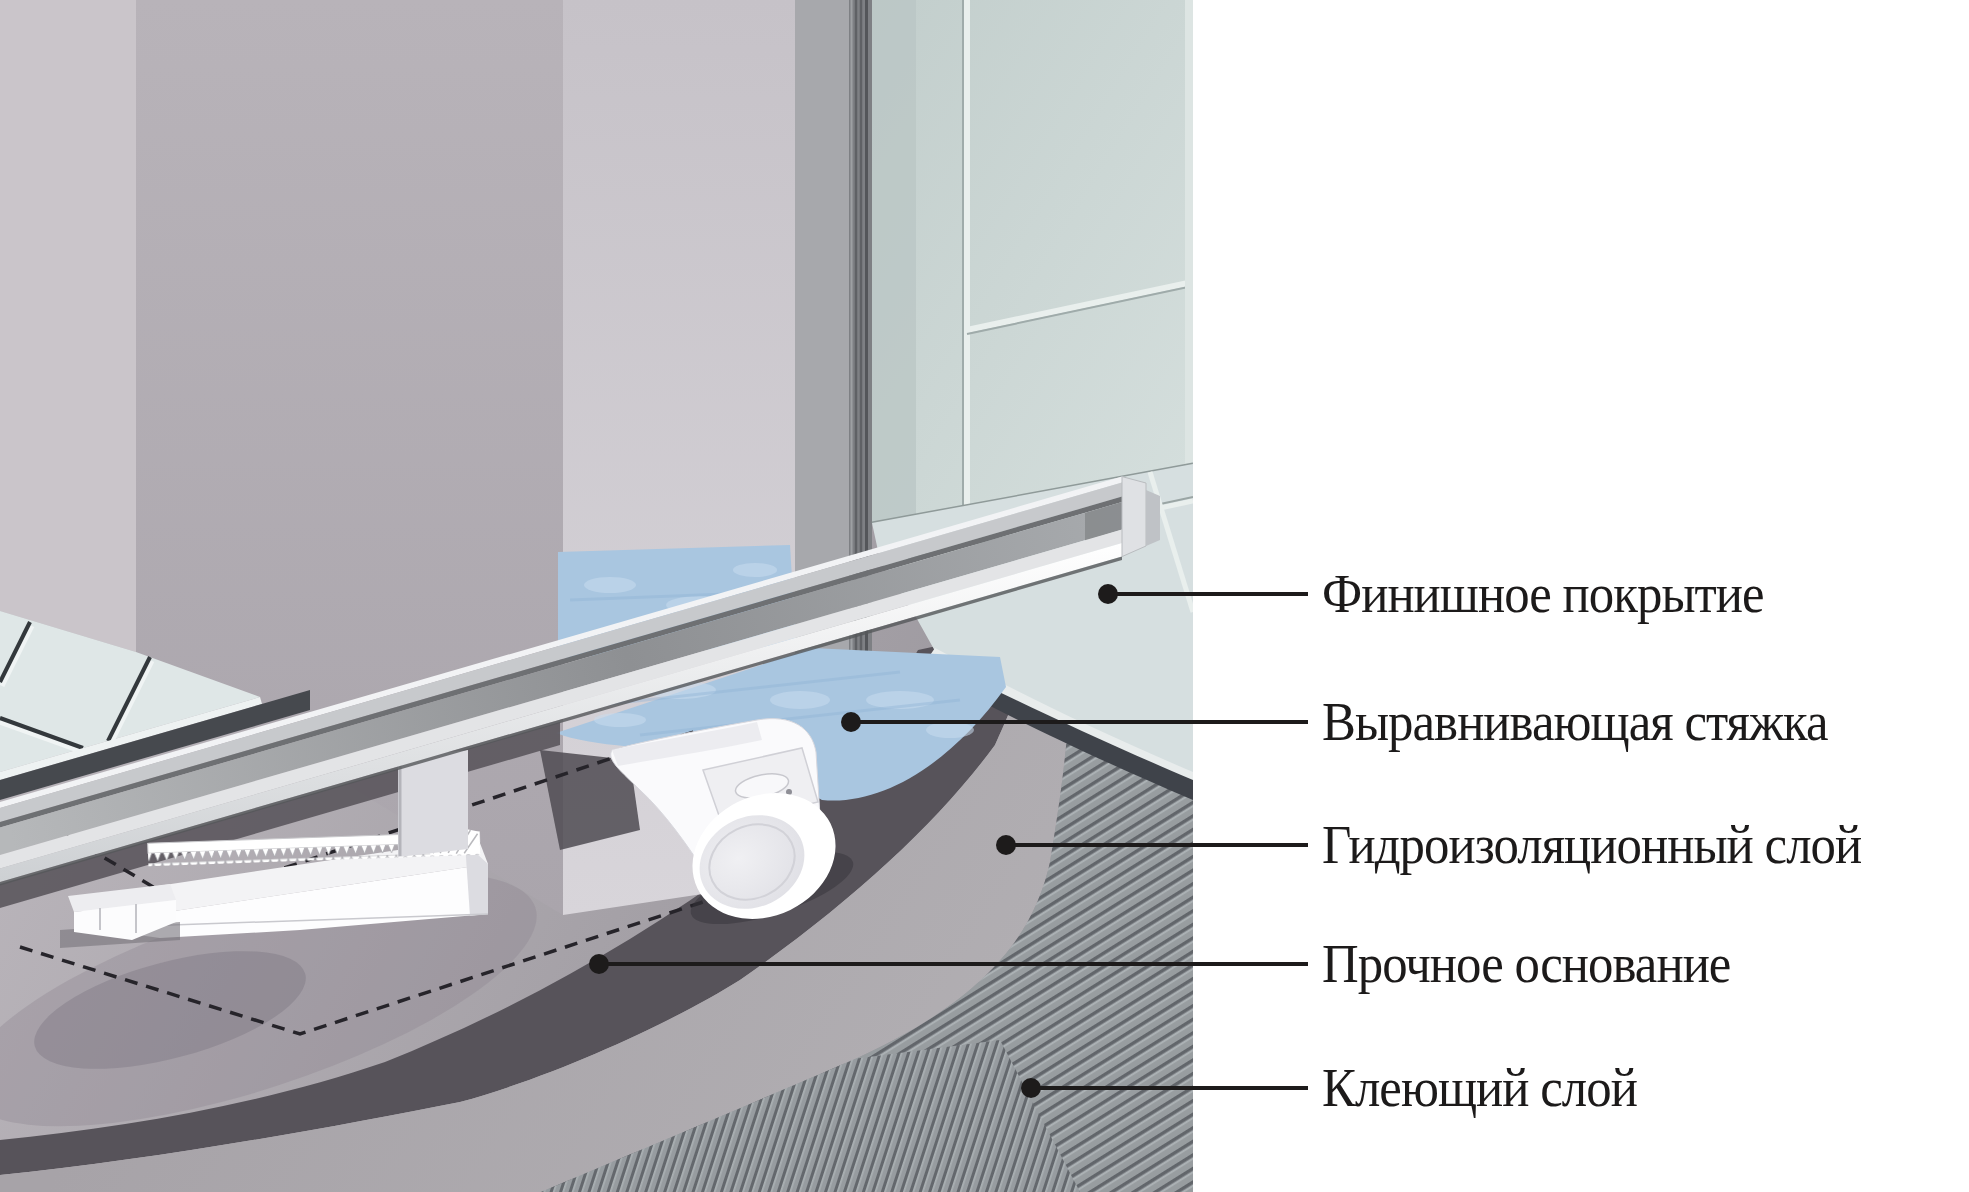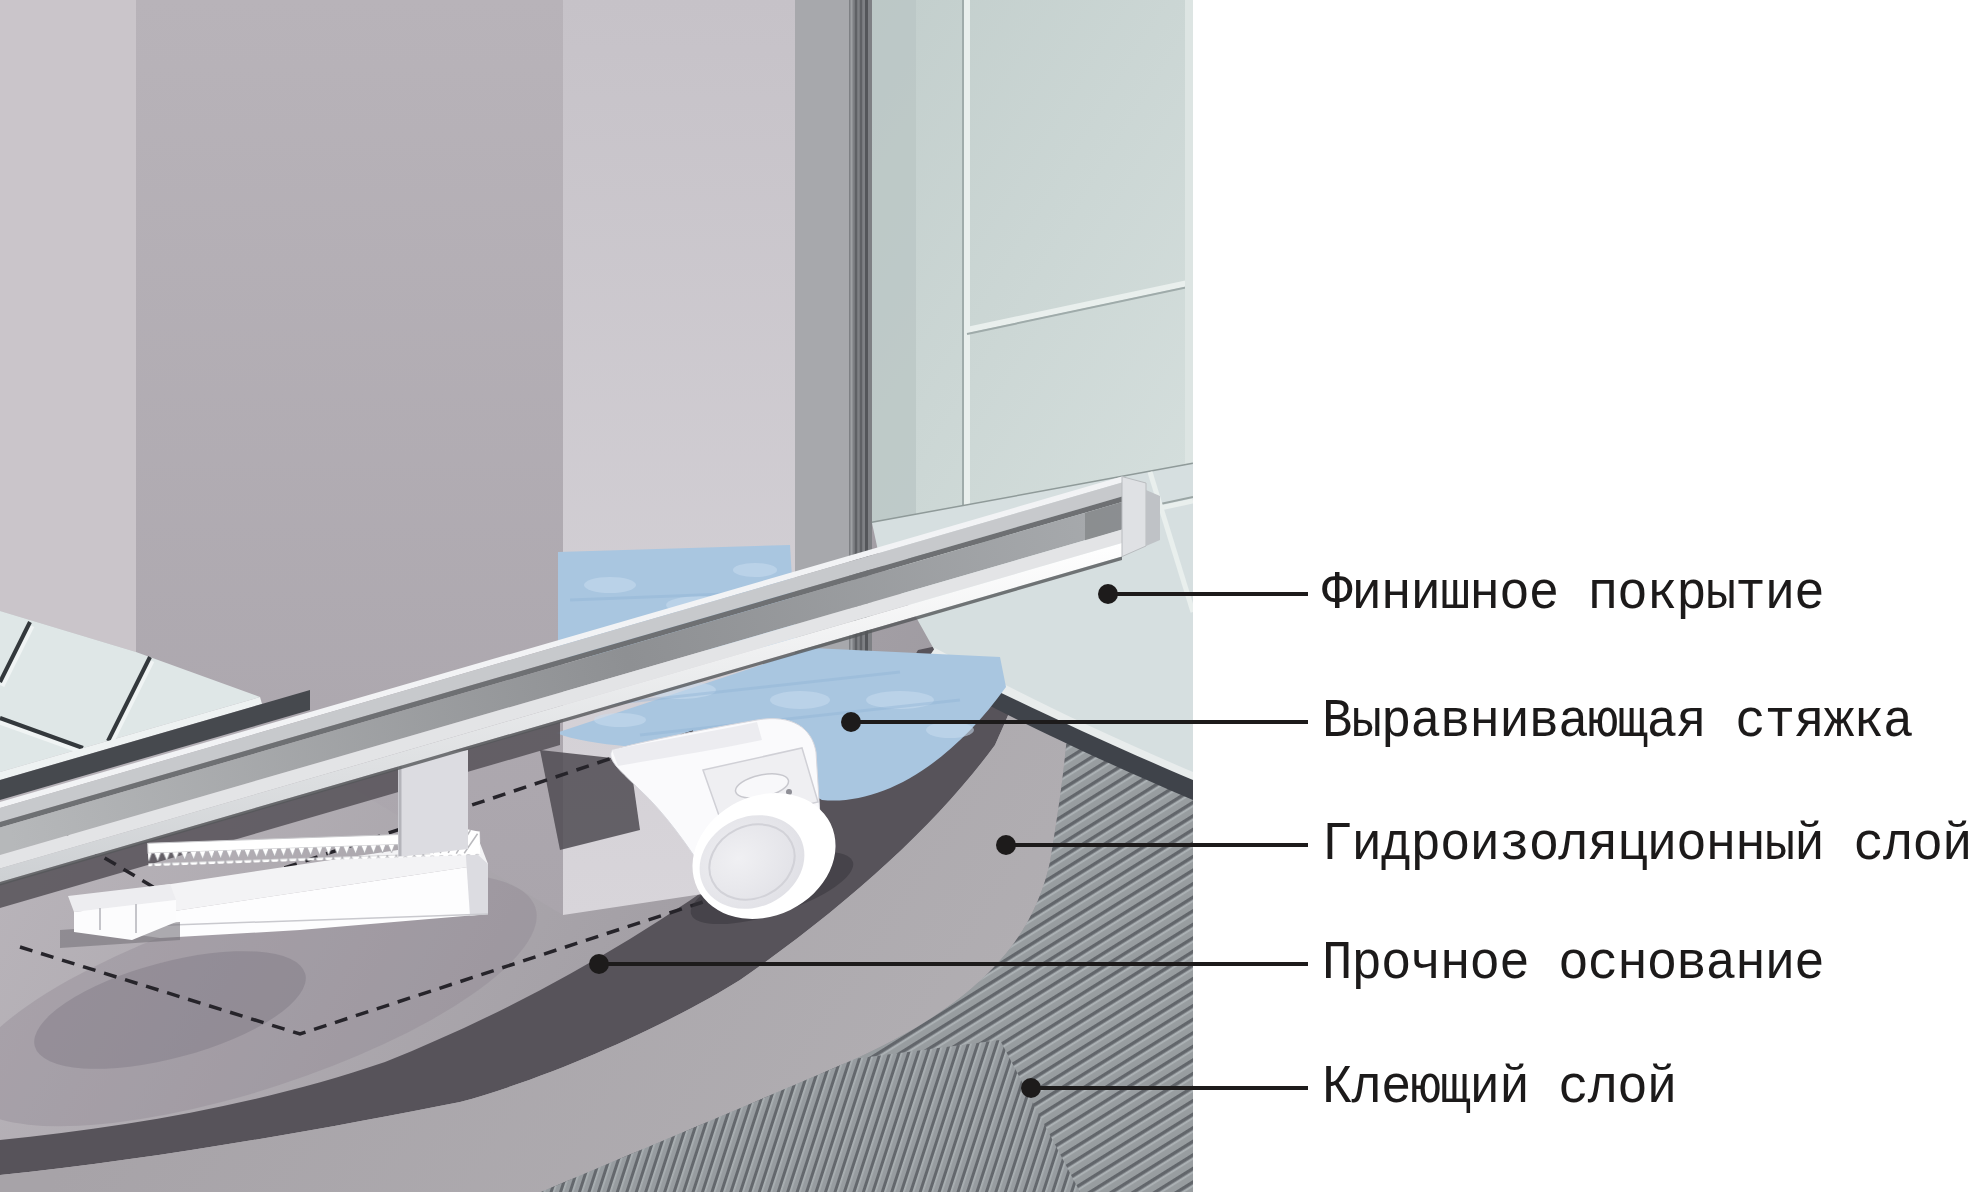--- a/index.html
+++ b/index.html
@@ -1,17 +1,17 @@
 <!DOCTYPE html>
 <html><head>
 <meta charset="utf-8">
 <style>
   html,body{margin:0;padding:0;background:#ffffff;}
   #stage{position:relative;width:1969px;height:1192px;background:#fff;overflow:hidden;
-         font-family:Liberation Mono, monospace;}
+         font-family:Liberation Serif, serif;}
   #illustration{position:absolute;left:0;top:0;}
   .callout{position:absolute;height:0;}
   .callout .line{position:absolute;top:-2px;left:0;height:4px;background:#1d1b1b;}
   .callout .dot{position:absolute;top:-10px;left:-10px;width:20px;height:20px;border-radius:50%;background:#1d1b1b;}
   .callout .txt{position:absolute;white-space:nowrap;color:#1c1a1a;font-size:54px;line-height:1;
                 font-weight:500;letter-spacing:-1px;transform:translateY(-50%) scaleX(.94);
                 transform-origin:left center;}
 </style>
 </head>
 <body>

